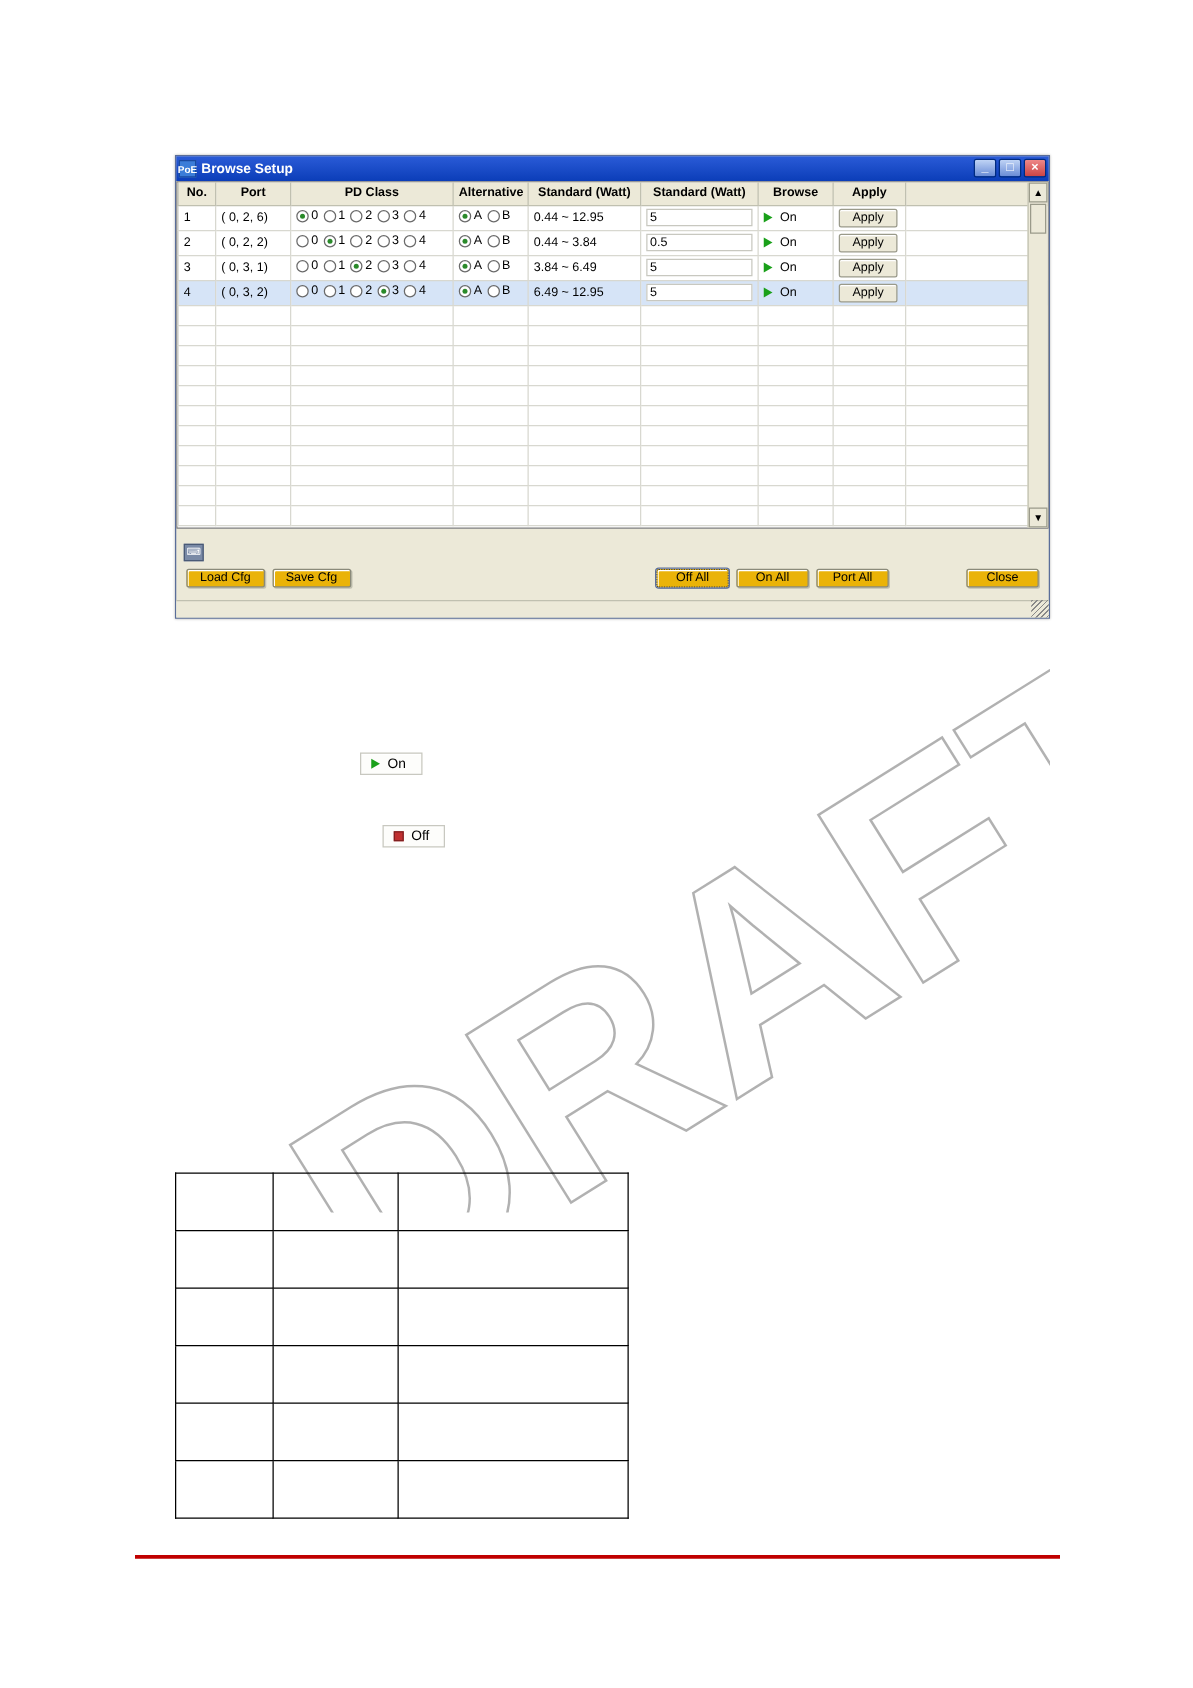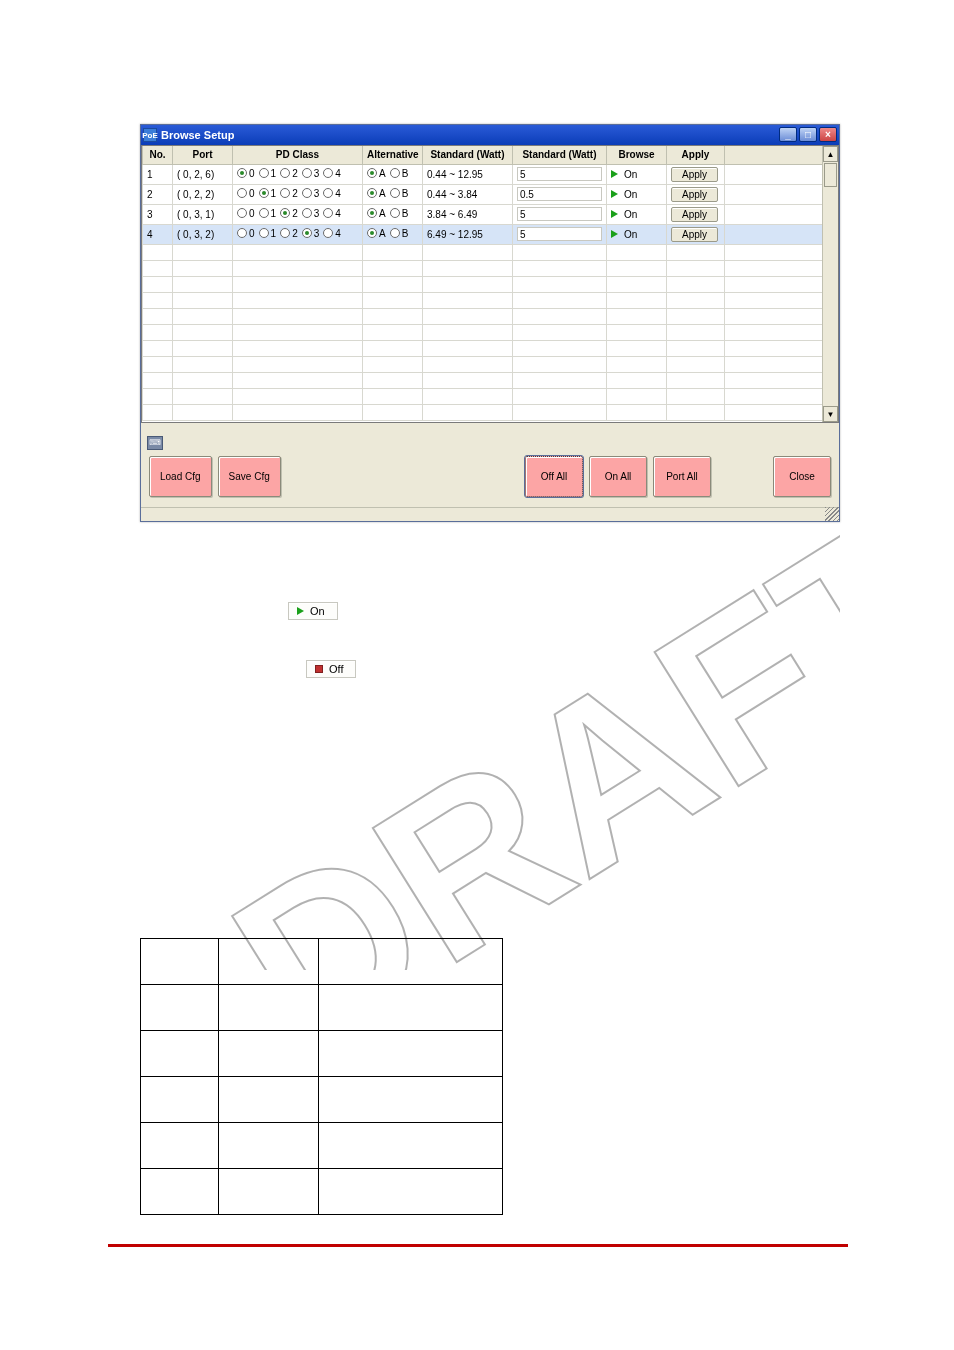--- a/index.html
+++ b/index.html
@@ -77,22 +77,22 @@
   .sbtn { height:16px; background:#ece9d8; border:1px solid #9a9a8a; display:flex; align-items:center; justify-content:center; font-size:8px;}
   .sthumb { height:24px; background:#ece9d8; border:1px solid #9a9a8a; margin:1px;}
   .strack { flex:1; }
 
   .status-ico-row { padding: 8px 6px 0 6px; }
   .small-ico { width:16px; height:14px; background:#7a8aa6; border:1px solid #4a5a76; font-size:8px; color:#fff;
     display:inline-flex; align-items:center; justify-content:center;}
 
   .btnrow { display:flex; align-items:center; padding:6px 8px 10px 8px; gap:6px; }
   .winbutton {
-    font-size:10px; background:#fca5a5; border:1px solid #8a8a7a; border-radius:2px;
-    padding:14px 10px; min-width:58px; cursor:pointer;
+    font-size:10px; background:#eab308; border:1px solid #8a8a7a; border-radius:2px;
+    padding:1px 10px; min-width:58px; cursor:pointer;
     box-shadow: inset 1px 1px #fff, 1px 1px #c0c0b0;
   }
   .winbutton.default { border:1px dotted #444; outline:1px solid #5a6e9a; }
   .spacer { flex:1; }
   .statusbar { height:14px; background:#ece9d8; border-top:1px solid #c0c0b0; position:relative;}
   .grip { position:absolute; right:0; bottom:0; width:14px; height:14px;
     background: repeating-linear-gradient(135deg,#888 0,#888 1px,transparent 1px,transparent 3px);}
 
   
   .pill {

